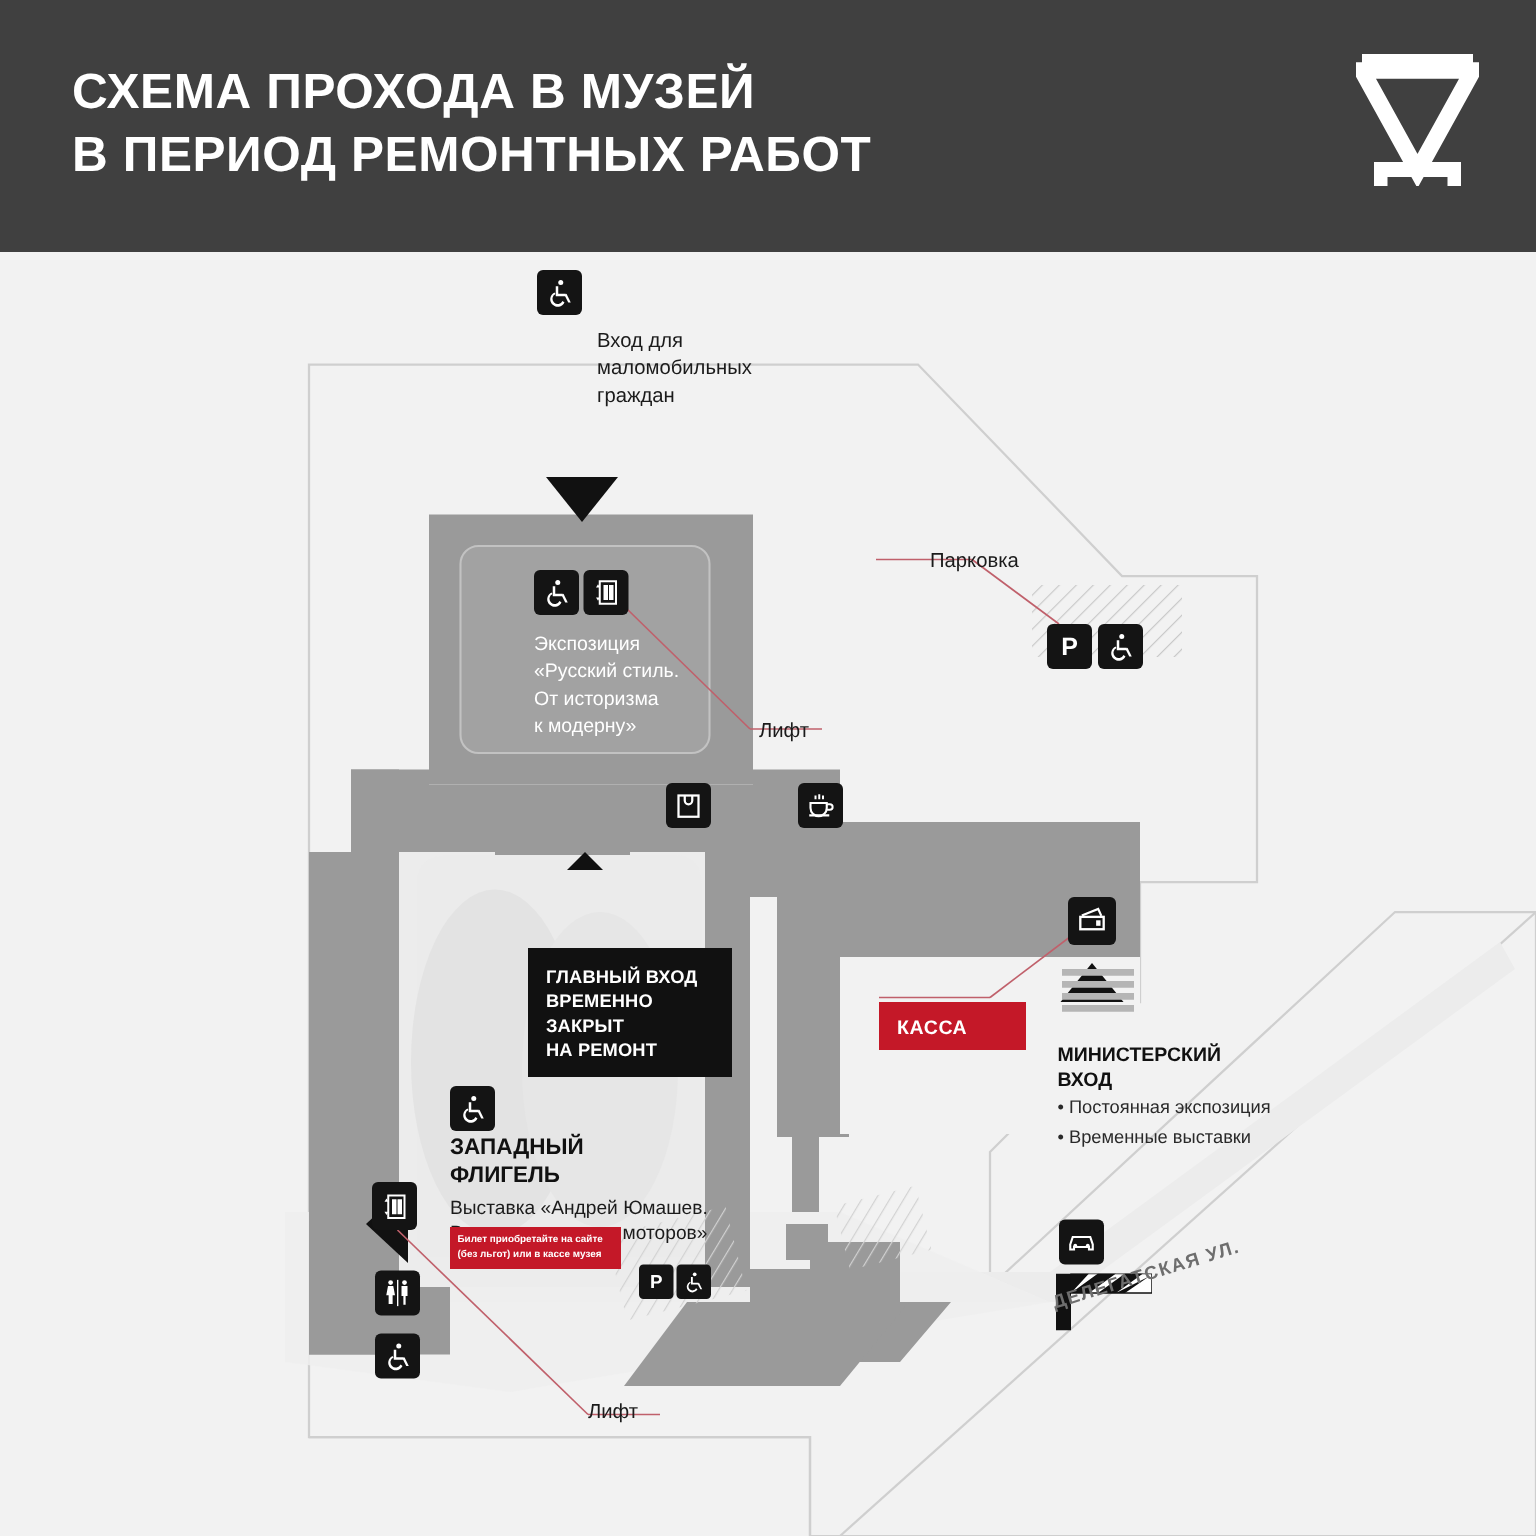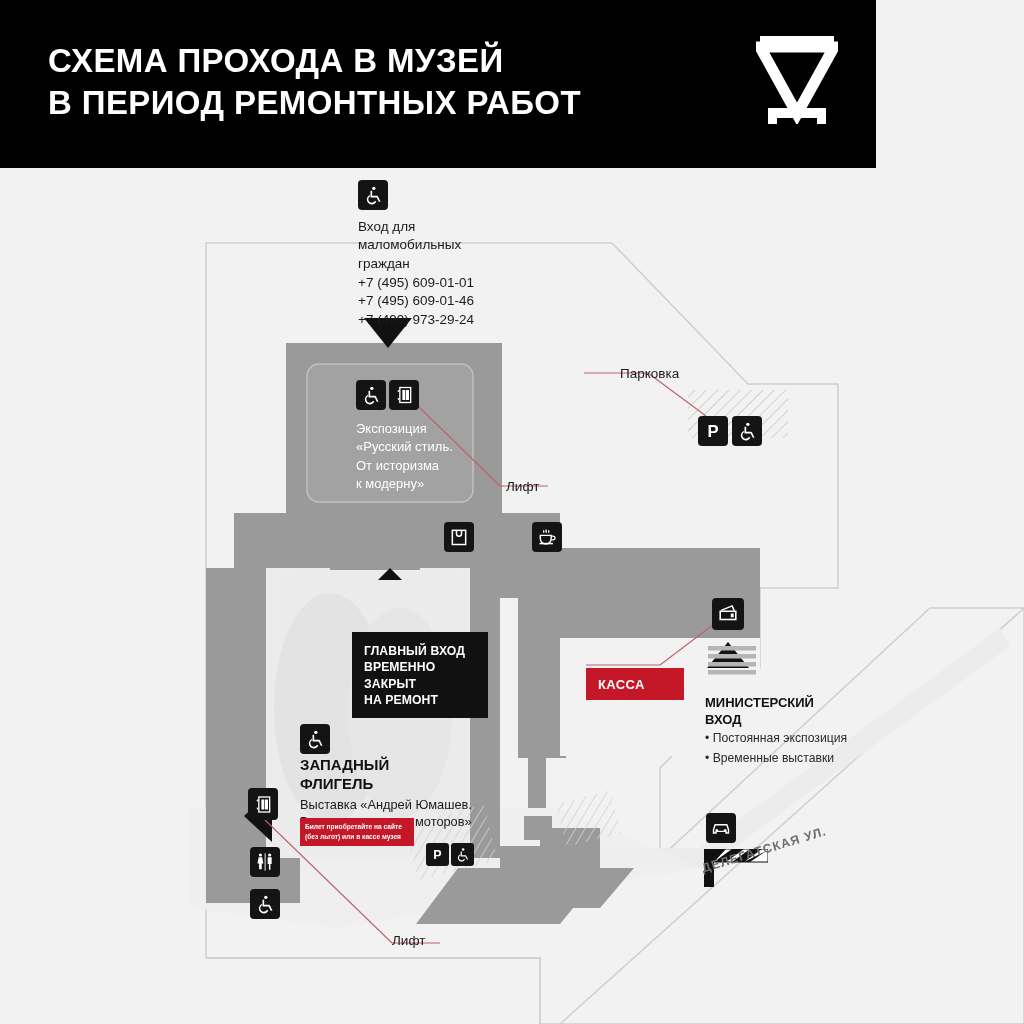--- a/index.html
+++ b/index.html
@@ -6,22 +6,22 @@
   html,body { width:1024px; height:1024px; }
   body {
     font-family: "Liberation Sans", "DejaVu Sans", sans-serif;
     background:#f2f2f2;
     position:relative;
     overflow:hidden;
   }
 
   
   .header {
-    position:absolute; left:0; top:0; width:876px; height:168px;
-    background:#000000;
+    position:absolute; left:0; top:0; width:1024px; height:168px;
+    background:#404040;
   }
   .header-title {
     position:absolute; left:48px; top:40px;
     color:#ffffff;
     font-size:33px;
     font-weight:bold;
     line-height:1.28;
     letter-spacing:0.4px;
     white-space:pre-line;
   }
@@ -345,26 +345,23 @@
   </div>
   <div style="position:absolute; left:704px; top:681px; width:64px; height:38px;">
     <svg width="64" height="38" viewBox="0 0 64 38">
       <rect x="0" y="0" width="10" height="38" fill="#111"></rect>
       <rect x="10" y="0" width="54" height="13" fill="#fff" stroke="#111" stroke-width="1"></rect>
       <path d="M10 0 h12 l-12 13z M28 0 h12 l-18 13 h-12z M46 0 h12 l-18 13 h-12z M62 2 l-16 11 h-6z" fill="#111"></path>
     </svg>
   </div>
 
   <div class="lbl accessible-block">
-    <div class="cap" style="white-space:pre-line;">Вход для
+    <div class="cap" style="white-space:pre-line;margin-left:40px;">Вход для
 маломобильных
 граждан</div>
-    <div class="phones" style="white-space:pre-line;">+7 (495) 609-01-01
-+7 (495) 609-01-46
-+7 (499) 973-29-24</div>
   </div>
 
   <div class="lbl expo-text" style="white-space:pre-line;">Экспозиция
 «Русский стиль.
 От историзма
 к модерну»</div>
 
   <div class="lbl parking-label">Парковка</div>
 
   <div class="lbl lift-label-1">Лифт</div>

